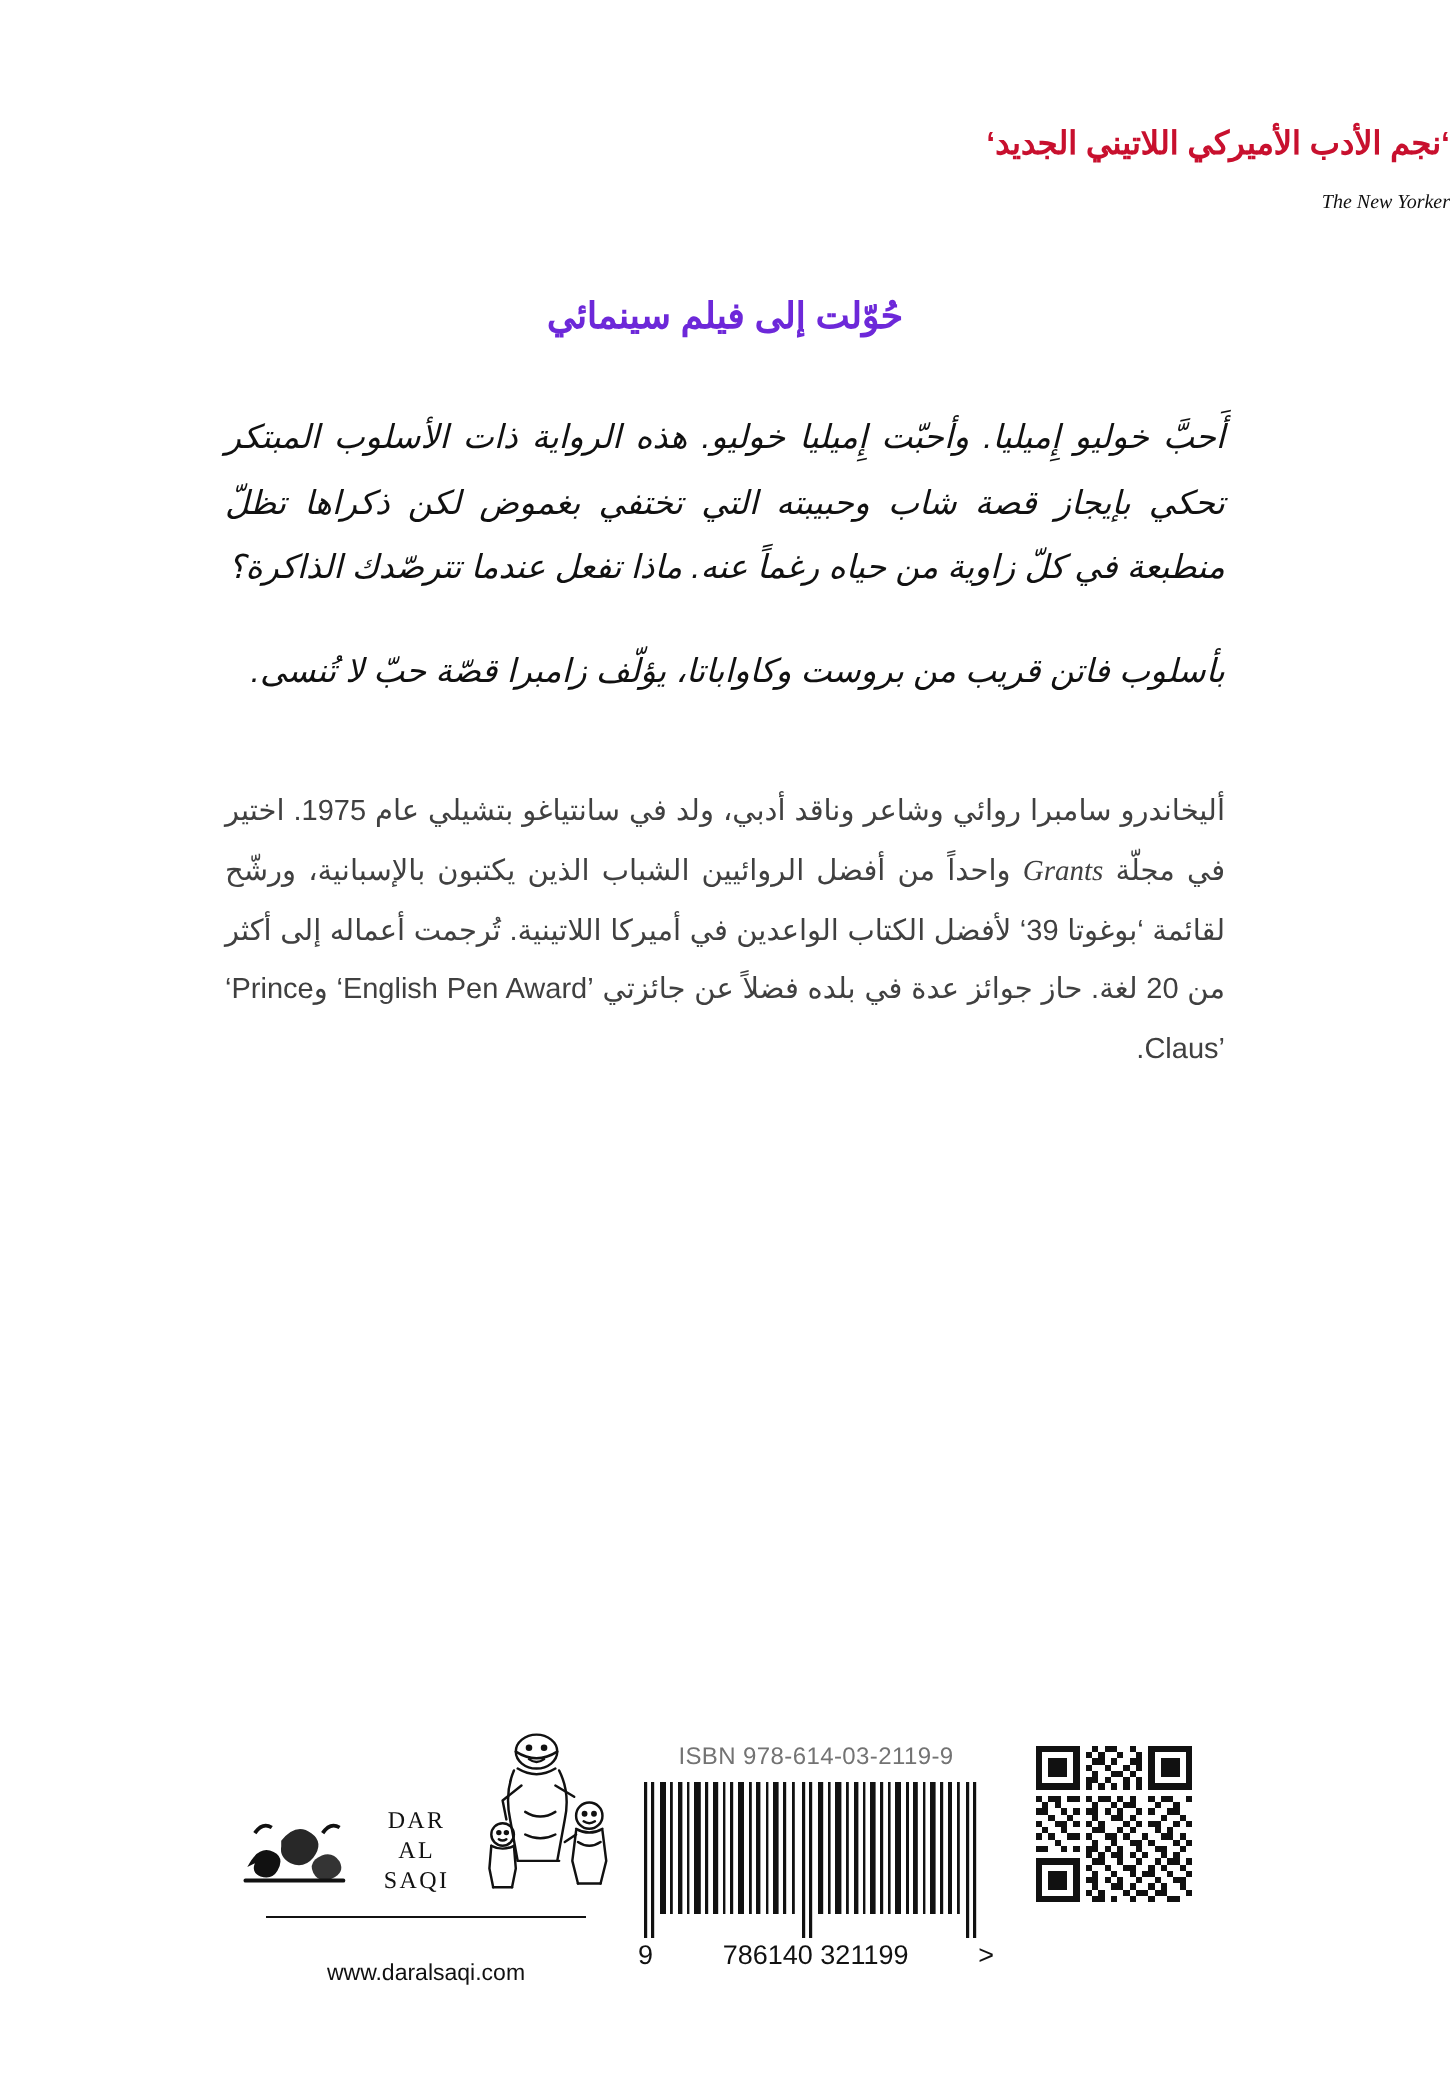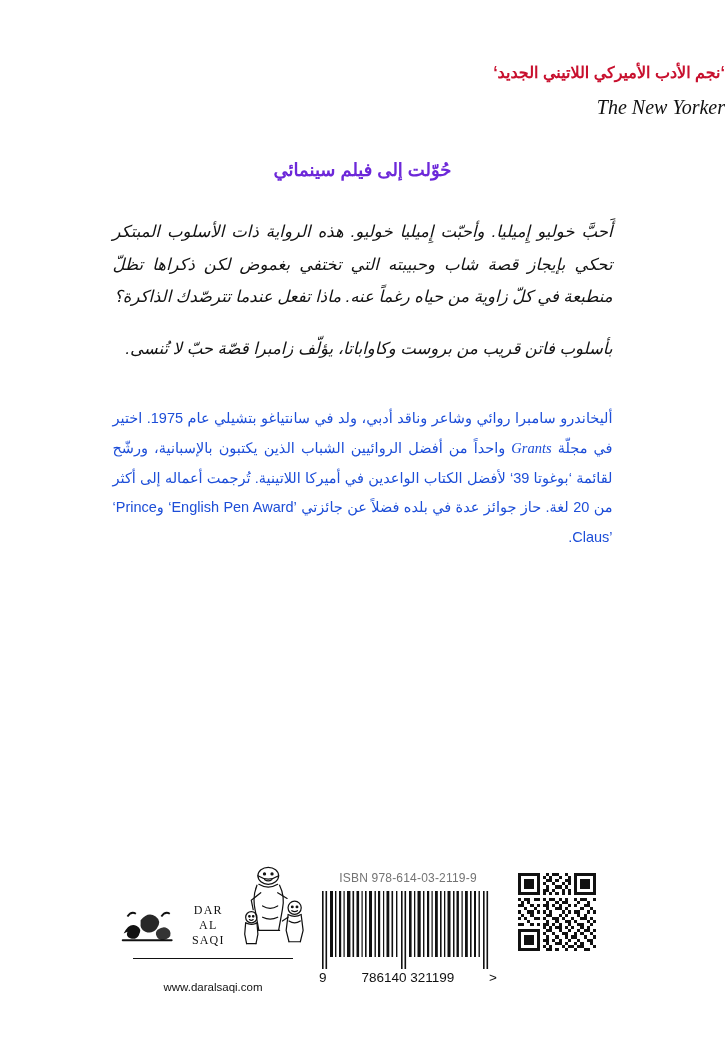--- a/index.html
+++ b/index.html
@@ -31,21 +31,21 @@
     color: #c8102e;
     font-size: 16px;
     font-weight: bold;
     direction: rtl;
     line-height: 1.4;
   }
   .quote-source {
     margin-top: 12px;
     font-family: "Liberation Serif", serif;
     font-style: italic;
-    font-size: 20px;
+    font-size: 10px;
     color: #111;
     direction: ltr;
   }
 
   
   .headline {
     text-align: center;
     margin-top: 40px;
     font-size: 18px;
     font-weight: bold;
@@ -74,21 +74,21 @@
 
   
   .bio {
     margin: 40px auto 0 auto;
     width: 500px;
     direction: rtl;
     text-align: justify;
     text-align-last: right;
     font-size: 14.5px;
     line-height: 2.05;
-    color: #1d4ed8;
+    color: #404040;
   }
   .bio .lat { direction: ltr; unicode-bidi: embed; font-family: "Liberation Serif", serif; font-style: italic; }
   .bio .latq { direction: ltr; unicode-bidi: embed; font-family: "Liberation Sans", sans-serif; }
 
   
   .footer {
     position: absolute;
     left: 0;
     right: 0;
     bottom: 46px;

